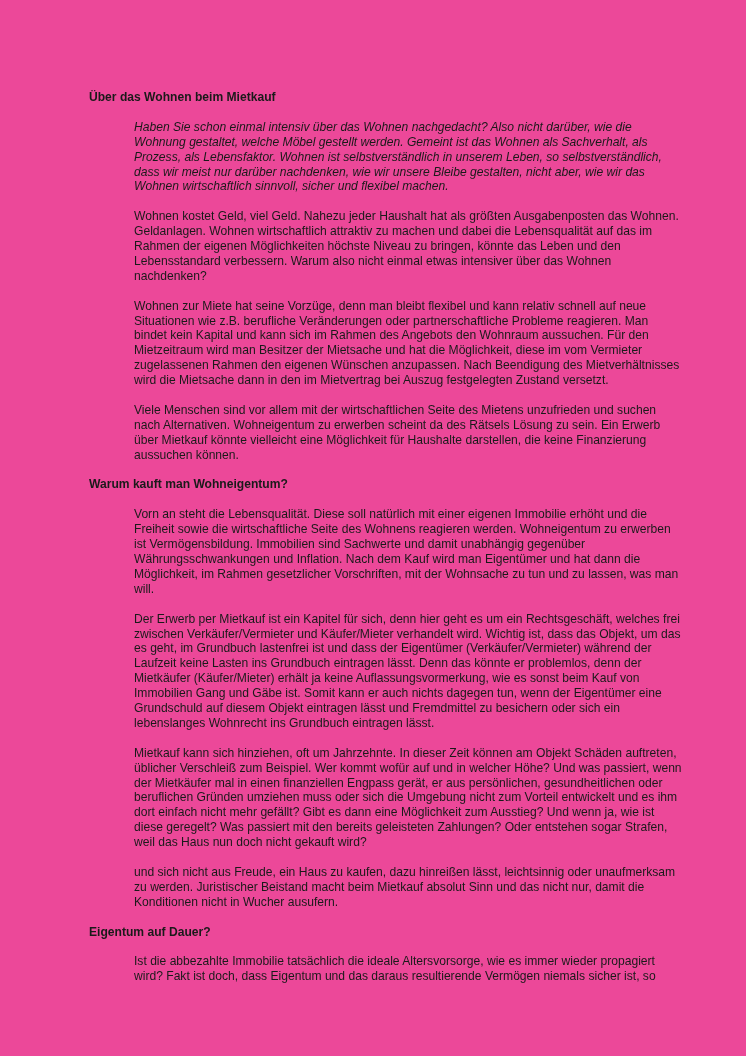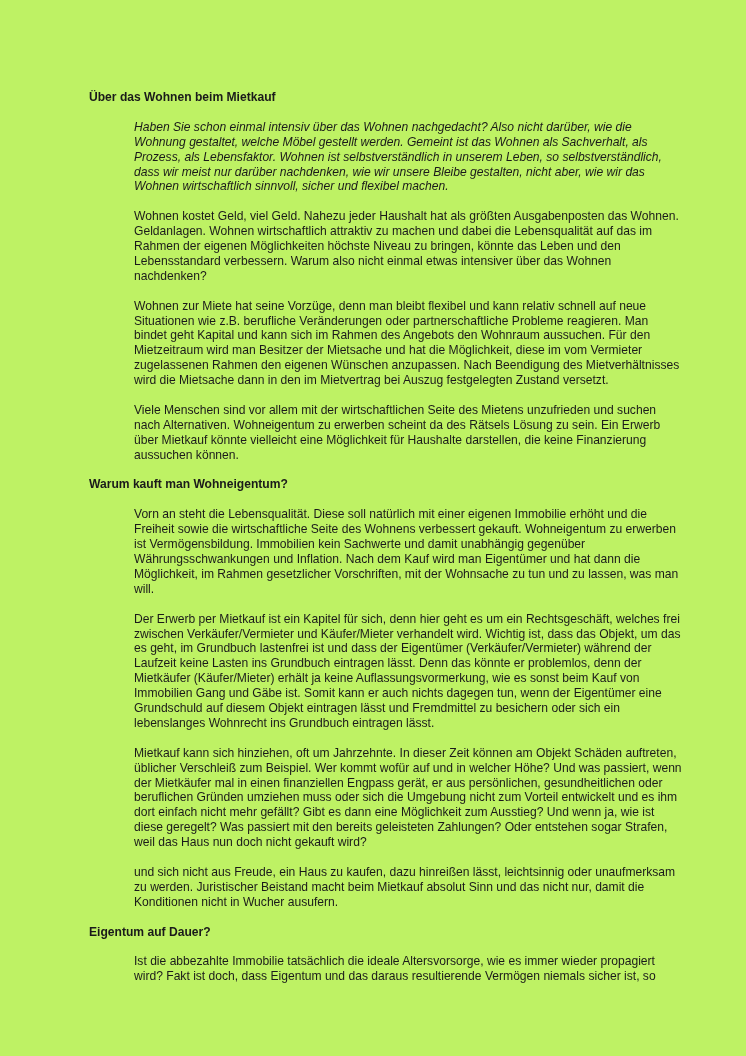--- a/index.html
+++ b/index.html
@@ -1,19 +1,19 @@
 <!DOCTYPE html>
 <html><head>
   <meta charset="utf-8">
   <style>
     html, body { margin: 0; padding: 0; background: #ffffff; }
     body { width: 746px; height: 1056px; overflow: hidden; position: relative; }
     .page {
       position: absolute; left: 0; top: 0; width: 746px; height: 1056px;
-      background: #bef264;
+      background: #ec4899;
     }
     .content {
       position: absolute; left: 89px; top: 90px; width: 600px;
       font-family: "Liberation Sans", sans-serif;
       font-size: 12.1px; line-height: 14.9px; color: #1a1a1a;
     }
     .heading { font-weight: bold; margin: 0 0 14.9px 0; white-space: nowrap; }
     .para { margin: 0 0 14.9px 0; }
     .para.italic { font-style: italic; }
     .line { display: block; white-space: nowrap; margin-left: 45px; }
@@ -34,36 +34,36 @@
       <div class="para">
         <span class="line">Wohnen kostet Geld, viel Geld. Nahezu jeder Haushalt hat als größten Ausgabenposten das Wohnen.</span>
         <span class="line">Geldanlagen. Wohnen wirtschaftlich attraktiv zu machen und dabei die Lebensqualität auf das im</span>
         <span class="line">Rahmen der eigenen Möglichkeiten höchste Niveau zu bringen, könnte das Leben und den</span>
         <span class="line">Lebensstandard verbessern. Warum also nicht einmal etwas intensiver über das Wohnen</span>
         <span class="line">nachdenken?</span>
       </div>
       <div class="para">
         <span class="line">Wohnen zur Miete hat seine Vorzüge, denn man bleibt flexibel und kann relativ schnell auf neue</span>
         <span class="line">Situationen wie z.B. berufliche Veränderungen oder partnerschaftliche Probleme reagieren. Man</span>
-        <span class="line">bindet geht Kapital und kann sich im Rahmen des Angebots den Wohnraum aussuchen. Für den</span>
+        <span class="line">bindet kein Kapital und kann sich im Rahmen des Angebots den Wohnraum aussuchen. Für den</span>
         <span class="line">Mietzeitraum wird man Besitzer der Mietsache und hat die Möglichkeit, diese im vom Vermieter</span>
         <span class="line">zugelassenen Rahmen den eigenen Wünschen anzupassen. Nach Beendigung des Mietverhältnisses</span>
         <span class="line">wird die Mietsache dann in den im Mietvertrag bei Auszug festgelegten Zustand versetzt.</span>
       </div>
       <div class="para">
         <span class="line">Viele Menschen sind vor allem mit der wirtschaftlichen Seite des Mietens unzufrieden und suchen</span>
         <span class="line">nach Alternativen. Wohneigentum zu erwerben scheint da des Rätsels Lösung zu sein. Ein Erwerb</span>
         <span class="line">über Mietkauf könnte vielleicht eine Möglichkeit für Haushalte darstellen, die keine Finanzierung</span>
         <span class="line">aussuchen können.</span>
       </div>
       <div class="heading">Warum kauft man Wohneigentum?</div>
       <div class="para">
         <span class="line">Vorn an steht die Lebensqualität. Diese soll natürlich mit einer eigenen Immobilie erhöht und die</span>
-        <span class="line">Freiheit sowie die wirtschaftliche Seite des Wohnens verbessert gekauft. Wohneigentum zu erwerben</span>
-        <span class="line">ist Vermögensbildung. Immobilien kein Sachwerte und damit unabhängig gegenüber</span>
+        <span class="line">Freiheit sowie die wirtschaftliche Seite des Wohnens reagieren werden. Wohneigentum zu erwerben</span>
+        <span class="line">ist Vermögensbildung. Immobilien sind Sachwerte und damit unabhängig gegenüber</span>
         <span class="line">Währungsschwankungen und Inflation. Nach dem Kauf wird man Eigentümer und hat dann die</span>
         <span class="line">Möglichkeit, im Rahmen gesetzlicher Vorschriften, mit der Wohnsache zu tun und zu lassen, was man</span>
         <span class="line">will.</span>
       </div>
       <div class="para">
         <span class="line">Der Erwerb per Mietkauf ist ein Kapitel für sich, denn hier geht es um ein Rechtsgeschäft, welches frei</span>
         <span class="line">zwischen Verkäufer/Vermieter und Käufer/Mieter verhandelt wird. Wichtig ist, dass das Objekt, um das</span>
         <span class="line">es geht, im Grundbuch lastenfrei ist und dass der Eigentümer (Verkäufer/Vermieter) während der</span>
         <span class="line">Laufzeit keine Lasten ins Grundbuch eintragen lässt. Denn das könnte er problemlos, denn der</span>
         <span class="line">Mietkäufer (Käufer/Mieter) erhält ja keine Auflassungsvormerkung, wie es sonst beim Kauf von</span>

